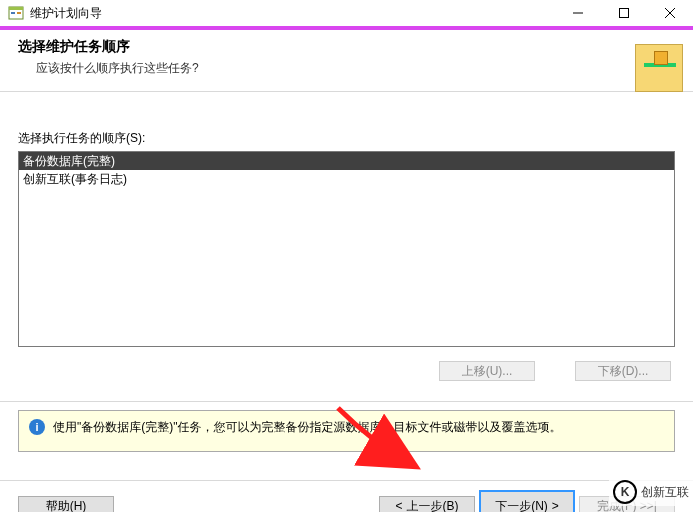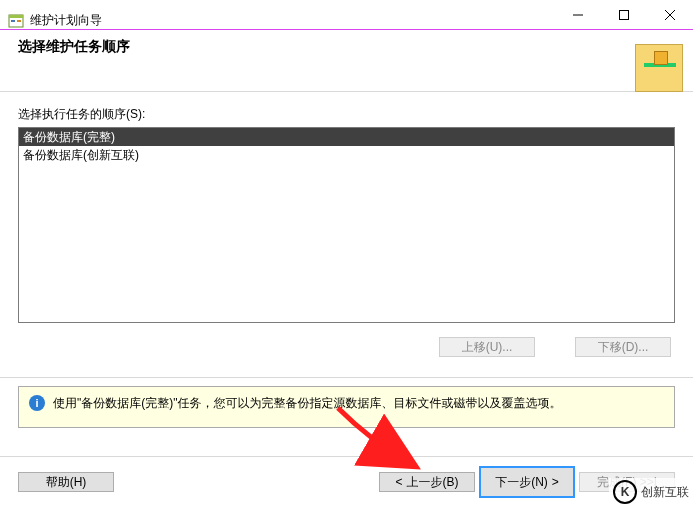--- a/index.html
+++ b/index.html
@@ -12,24 +12,24 @@
     width: 693px;
     height: 512px;
     position: relative;
     overflow: hidden;
   }
 
   
   .titlebar {
     height: 30px;
     display: flex;
-    align-items: flex-end;
+    align-items: center;
     padding-left: 8px;
     background: #fff;
-    border-bottom: 1px solid #d946ef;
+    border-bottom: 4px solid #d946ef;
   }
   .titlebar .app-icon {
     width: 16px; height: 16px;
     margin-right: 6px;
   }
   .titlebar-title { flex: 0 0 auto; color: #000; }
   .titlebar-spacer { flex: 1; }
   .win-controls { display: flex; height: 100%; }
   .win-btn {
     width: 46px; height: 100%;
@@ -58,21 +58,21 @@
   }
   .wizard-graphic::after {
     content: ""; position: absolute; left: 18px; top: 6px;
     width: 12px; height: 12px; background: #f0b030; border: 1px solid #b07810;
   }
 
   
   .client {
     padding: 14px 18px 6px 18px;
   }
-  .list-label { margin-bottom: 4px; }
+  .list-label { margin-bottom: 4px; margin-top: 24px; }
   .task-list {
     border: 1px solid #7a7a7a;
     background: #fff;
     height: 196px;
     overflow: auto;
   }
   .task-item {
     padding: 1px 4px;
     font-size: 12px;
     line-height: 16px;
@@ -186,28 +186,29 @@
     <div class="win-btn close">
       <svg width="10" height="10" viewBox="0 0 10 10">
           <path d="M0 0 L10 10 M10 0 L0 10" stroke="#000" stroke-width="1"></path>
         </svg>
     </div>
   </div>
 </div>
 
 <div class="header-band">
   <div class="header-title">选择维护任务顺序</div>
+  <div class="header-sub">应该按什么顺序执行这些任务?</div>
   <div class="wizard-graphic"></div>
 </div>
 
 <div class="client">
   <div class="list-label">选择执行任务的顺序(S):</div>
   <div class="task-list" id="task-list">
       <div class="task-item selected">备份数据库(完整)</div>
-      <div class="task-item">备份数据库(创新互联)</div>
+      <div class="task-item">创新互联(事务日志)</div>
     </div>
 
   <div class="move-row">
     <button class="btn" disabled="">上移(U)...</button>
     <button class="btn" disabled="">下移(D)...</button>
   </div>
 </div>
 
 <hr class="hint-separator">
 

